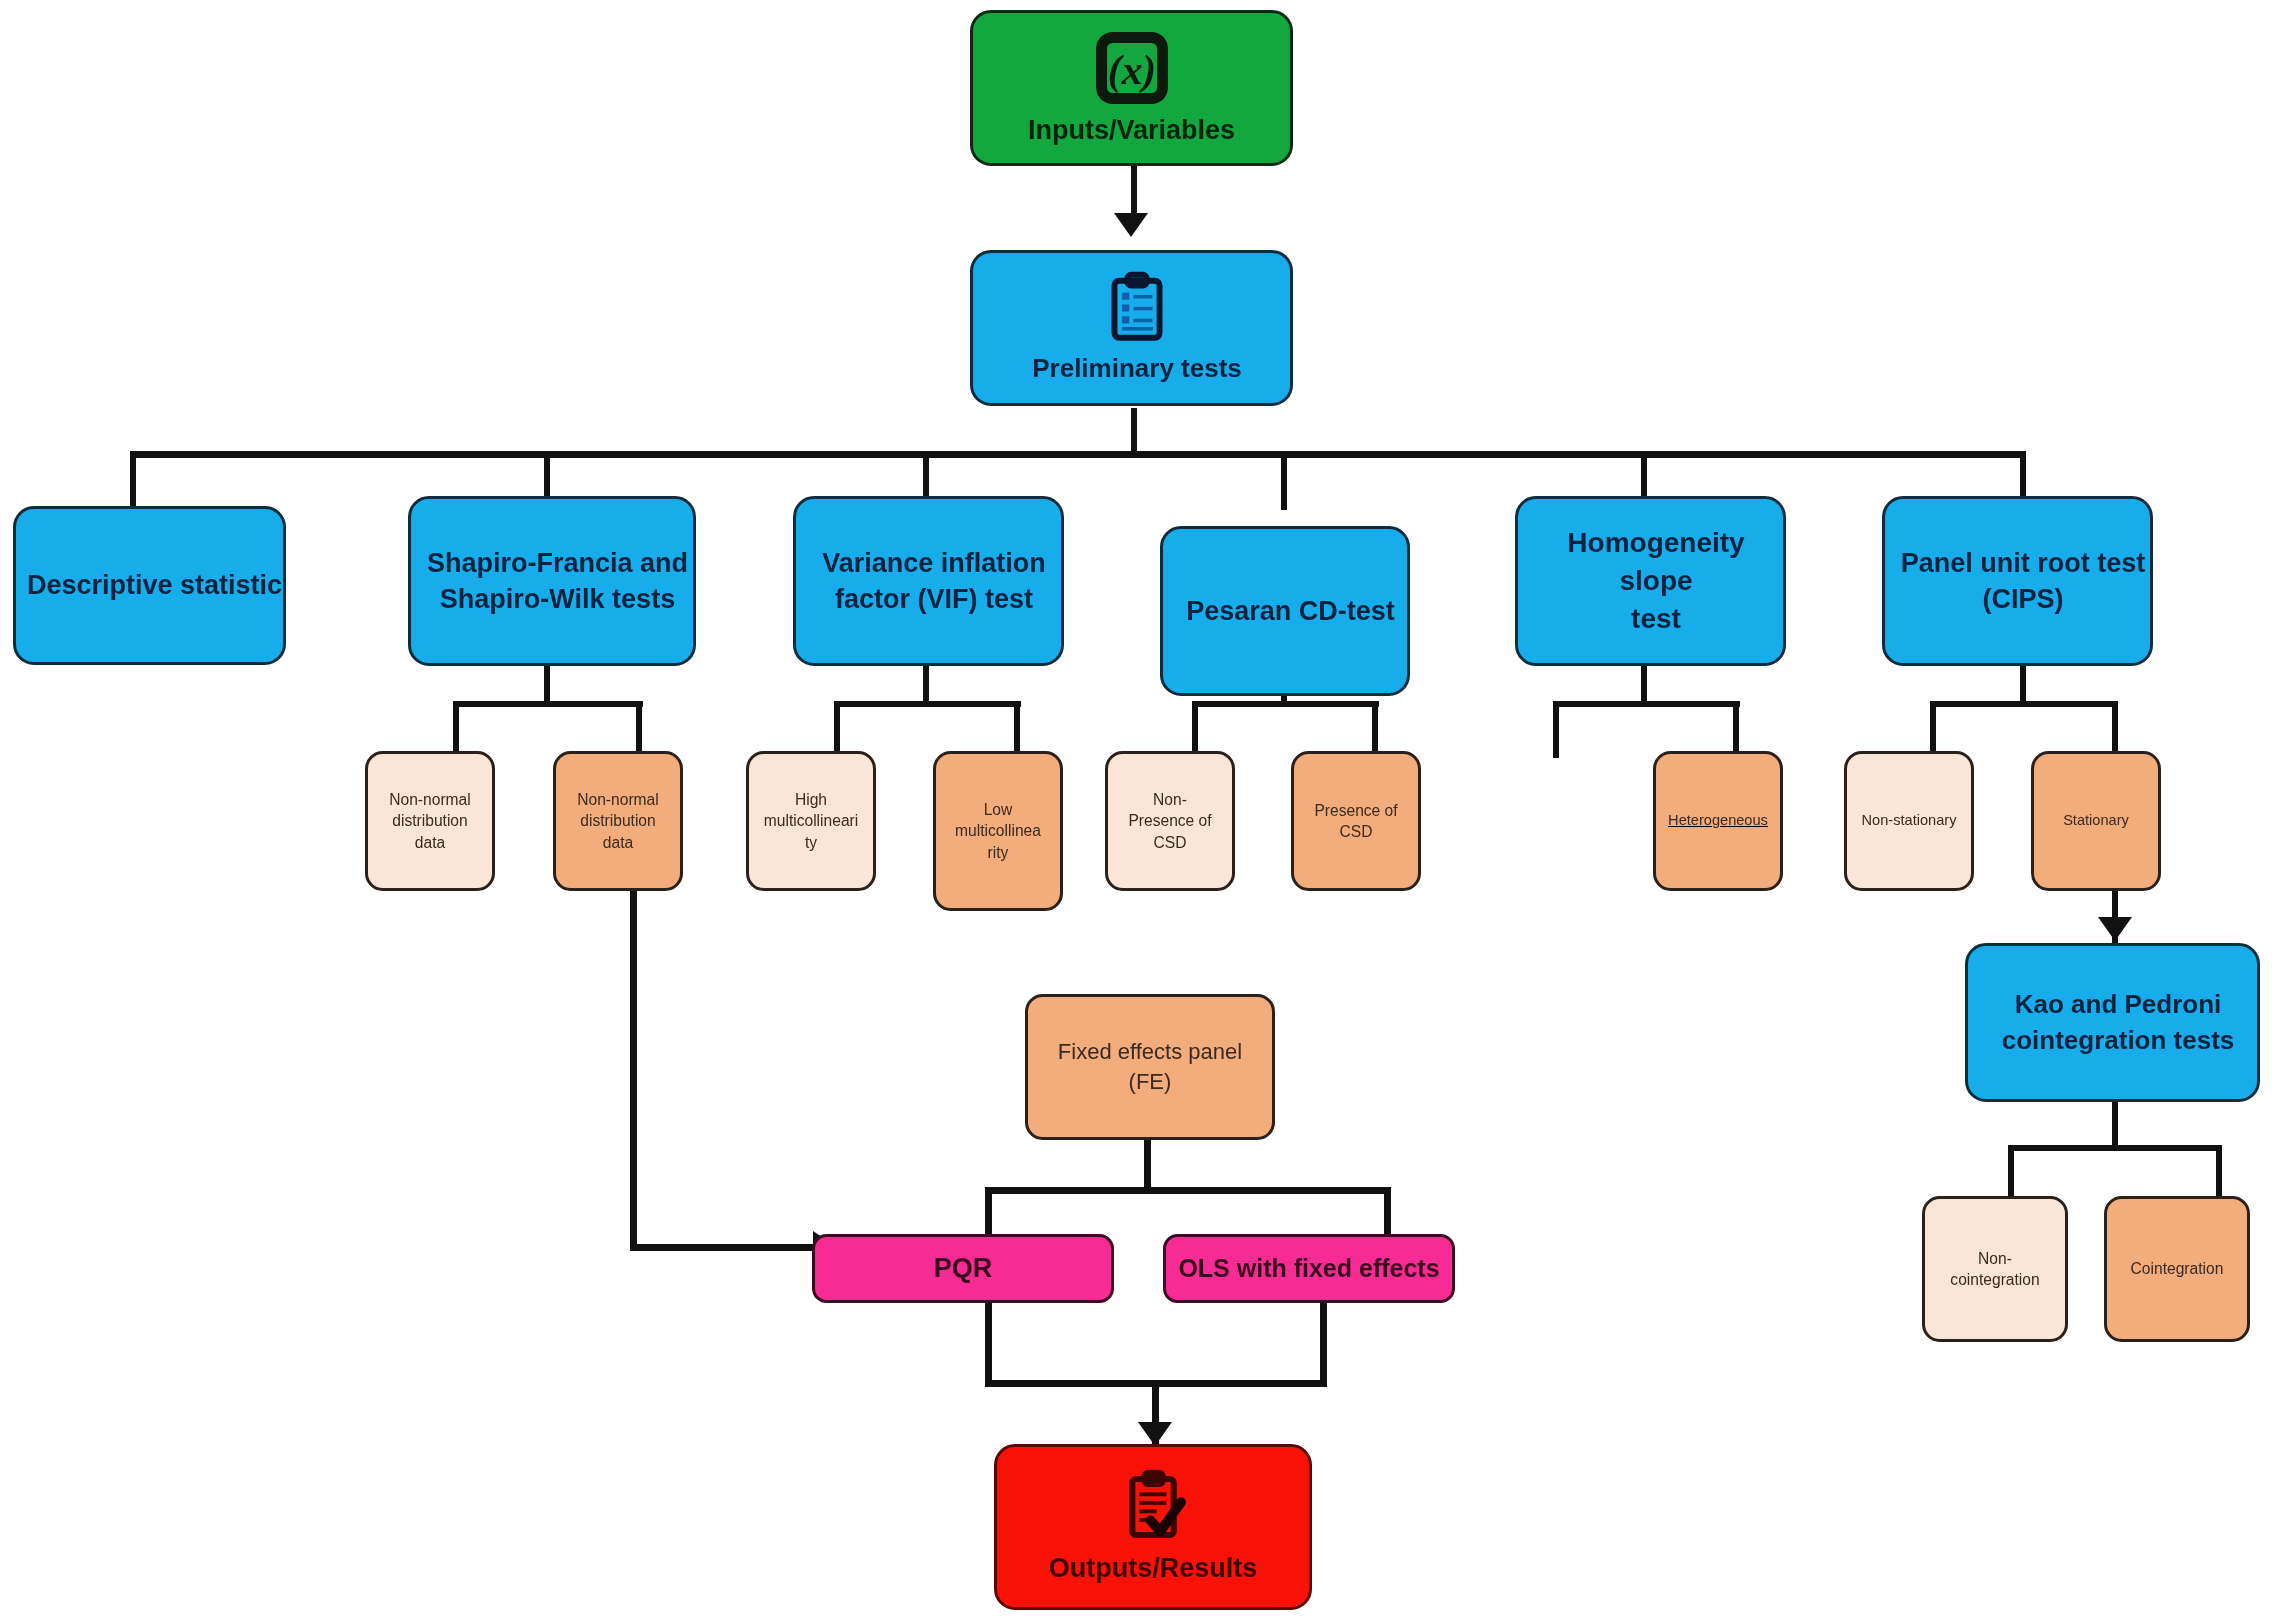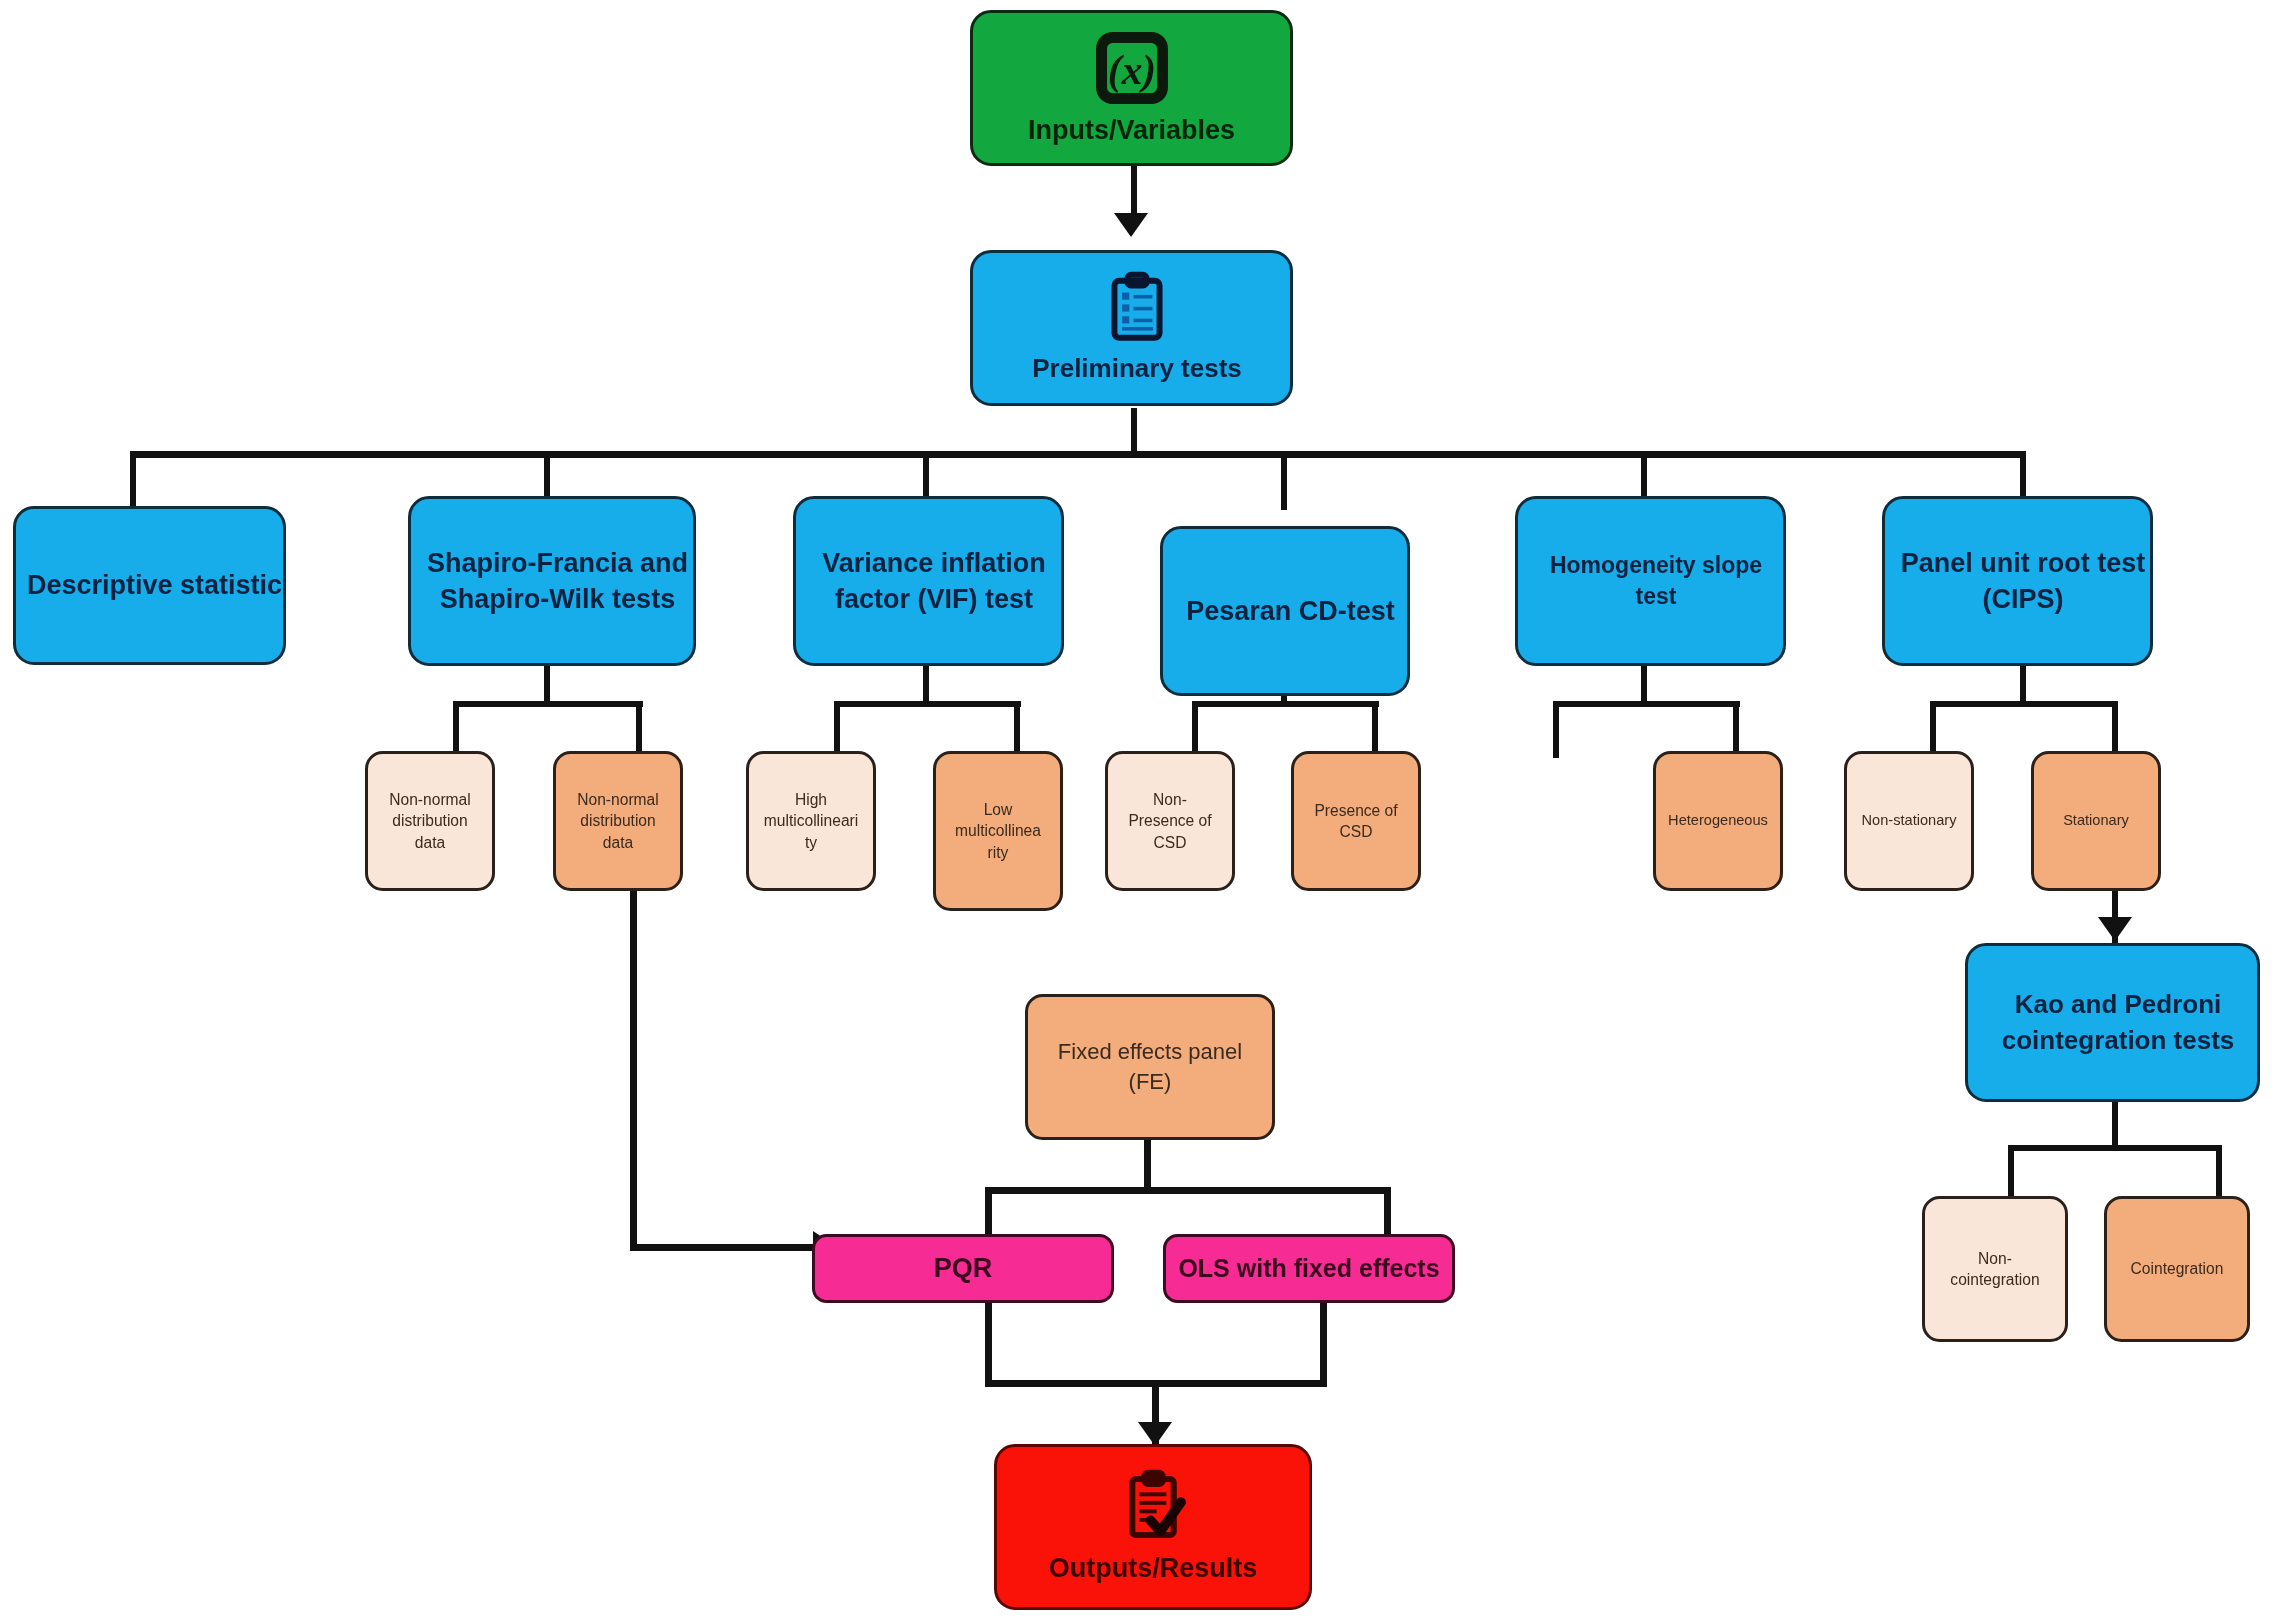--- a/index.html
+++ b/index.html
@@ -144,21 +144,21 @@
   <div class="node blue" style="left:793px;top:496px;width:271px;height:170px;">
     <span class="lbl" style="font-size:27px;">Variance inflation
 factor (VIF) test</span>
   </div>
 
   <div class="node blue" style="left:1160px;top:496px;width:250px;height:170px;margin-top:30px;">
     <span class="lbl" style="font-size:27px;">Pesaran CD-test</span>
   </div>
 
   <div class="node blue" style="left:1515px;top:496px;width:271px;height:170px;">
-    <span class="lbl" style="font-size:23px;">Homogeneity slope
+    <span class="lbl" style="font-size:28px;">Homogeneity slope
 test</span>
   </div>
 
   <div class="node blue" style="left:1882px;top:496px;width:271px;height:170px;">
     <span class="lbl" style="font-size:27px;">Panel unit root test
 (CIPS)</span>
   </div>
 
   <div class="node cream" style="left:365px;top:751px;width:130px;height:140px;">
     <span class="lbl" style="font-size:15.6px;">Non-normal
@@ -185,21 +185,21 @@
   <div class="node cream" style="left:1105px;top:751px;width:130px;height:140px;">
     <span class="lbl" style="font-size:15.6px;">Non-
 Presence of
 CSD</span>
   </div>
   <div class="node salmon" style="left:1291px;top:751px;width:130px;height:140px;">
     <span class="lbl" style="font-size:15.6px;">Presence of
 CSD</span>
   </div>
 
-  <div class="node salmon" style="left:1653px;top:751px;width:130px;height:140px;">
+  <div class="node salmon" style="left:1653px;top:751px;width:130px;height:140px;text-decoration:underline;">
     <span class="lbl" style="font-size:14.6px;">Heterogeneous</span>
   </div>
 
   <div class="node cream" style="left:1844px;top:751px;width:130px;height:140px;">
     <span class="lbl" style="font-size:14.6px;">Non-stationary</span>
   </div>
   <div class="node salmon" style="left:2031px;top:751px;width:130px;height:140px;">
     <span class="lbl" style="font-size:14.6px;">Stationary</span>
   </div>
 

